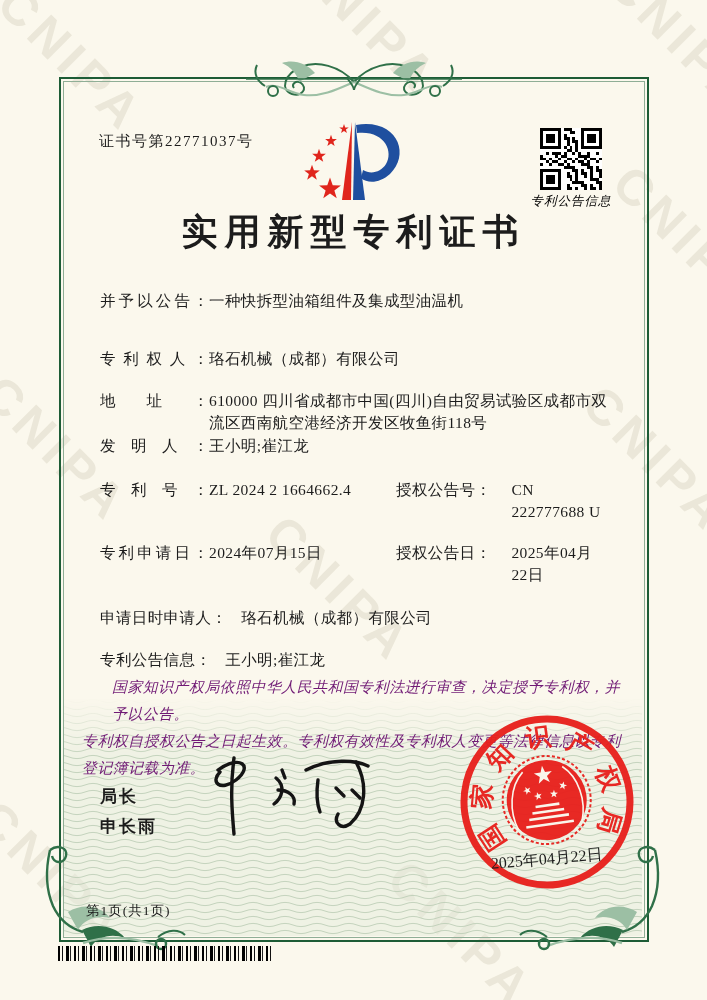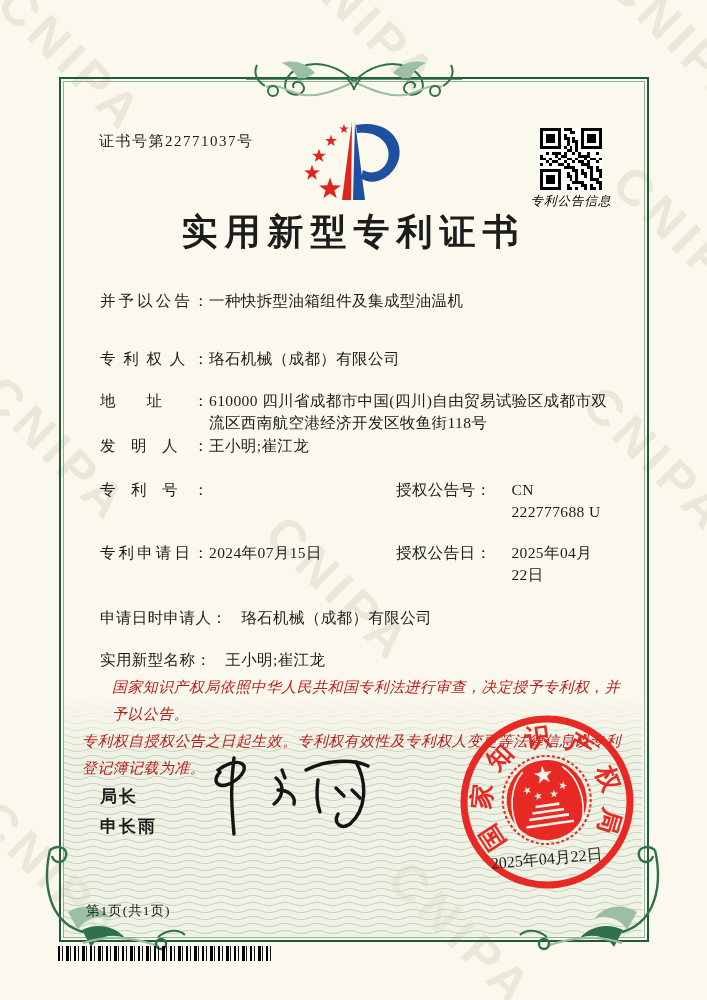--- a/index.html
+++ b/index.html
@@ -32,21 +32,21 @@
   .flab.wide{width:auto;text-align-last:auto;margin-right:14px;}
   .flab.r{width:auto;text-align-last:auto;margin-right:20px;}
   .fval{flex:1;}
   .cols{display:flex;}
   .col-l{width:296px;display:flex;flex:0 0 auto;}
   .col-r{flex:1;display:flex;}
   .mb36{margin-bottom:36px}.mb20{margin-bottom:20px}.mb1{margin-bottom:1px}
   .mb22{margin-bottom:22px}.mb19{margin-bottom:19px}.mb21{margin-bottom:21px}
   
   .statement{position:absolute;left:82px;top:674px;width:548px;font-size:14.8px;line-height:27px;
-      font-style:italic;letter-spacing:.6px;z-index:3;color:#b91c1c;}
+      font-style:italic;letter-spacing:.6px;z-index:3;color:#701a75;}
   .st1{padding-left:30px;}
   
   .director{position:absolute;left:100px;top:782px;font-family:Liberation Serif, serif;
       font-size:17px;font-weight:600;line-height:30px;letter-spacing:2px;z-index:3;}
   .sig{position:absolute;left:198px;top:748px;z-index:3;}
   .seal{position:absolute;left:457px;top:712px;z-index:4;opacity:.96;}
   .footer{position:absolute;left:59px;width:586px;top:902px;font-size:13.5px;
       letter-spacing:1px;z-index:3;padding-left:27px;}
   .barcode{position:absolute;left:58px;top:946px;width:213px;height:15px;z-index:3;
       background:repeating-linear-gradient(90deg,#000 0 2px,transparent 2px 4px,#111 4px 5px,
@@ -314,20 +314,21 @@
       <span class="flab">地址：</span>
       <span class="fval">610000 四川省成都市中国(四川)自由贸易试验区成都市双流区西南航空港经济开发区牧鱼街118号</span>
     </div>
     <div class="frow mb22">
       <span class="flab">发明人：</span>
       <span class="fval">王小明;崔江龙</span>
     </div>
     <div class="cols mb19">
       <div class="col-l">
         <span class="flab">专利号：</span>
+        <span class="fval">ZL 2024 2 1664662.4</span>
       </div>
       <div class="col-r">
         <span class="flab r">授权公告号：</span>
         <span class="fval">CN 222777688 U</span>
       </div>
     </div>
     <div class="cols mb21">
       <div class="col-l">
         <span class="flab">专利申请日：</span>
         <span class="fval">2024年07月15日</span>
@@ -335,21 +336,21 @@
       <div class="col-r">
         <span class="flab r">授权公告日：</span>
         <span class="fval">2025年04月22日</span>
       </div>
     </div>
     <div class="frow mb20">
       <span class="flab wide">申请日时申请人：</span>
       <span class="fval">珞石机械（成都）有限公司</span>
     </div>
     <div class="frow">
-      <span class="flab wide">实用新型名称：</span>
+      <span class="flab wide">专利公告信息：</span>
       <span class="fval">王小明;崔江龙</span>
     </div>
   </div>
 
   <div class="statement">
     <div class="st1">国家知识产权局依照中华人民共和国专利法进行审查，决定授予专利权，并予以公告。</div>
     <div>专利权自授权公告之日起生效。专利权有效性及专利权人变更等法律信息以专利登记簿记载为准。</div>
   </div>
 
   <div class="director">

